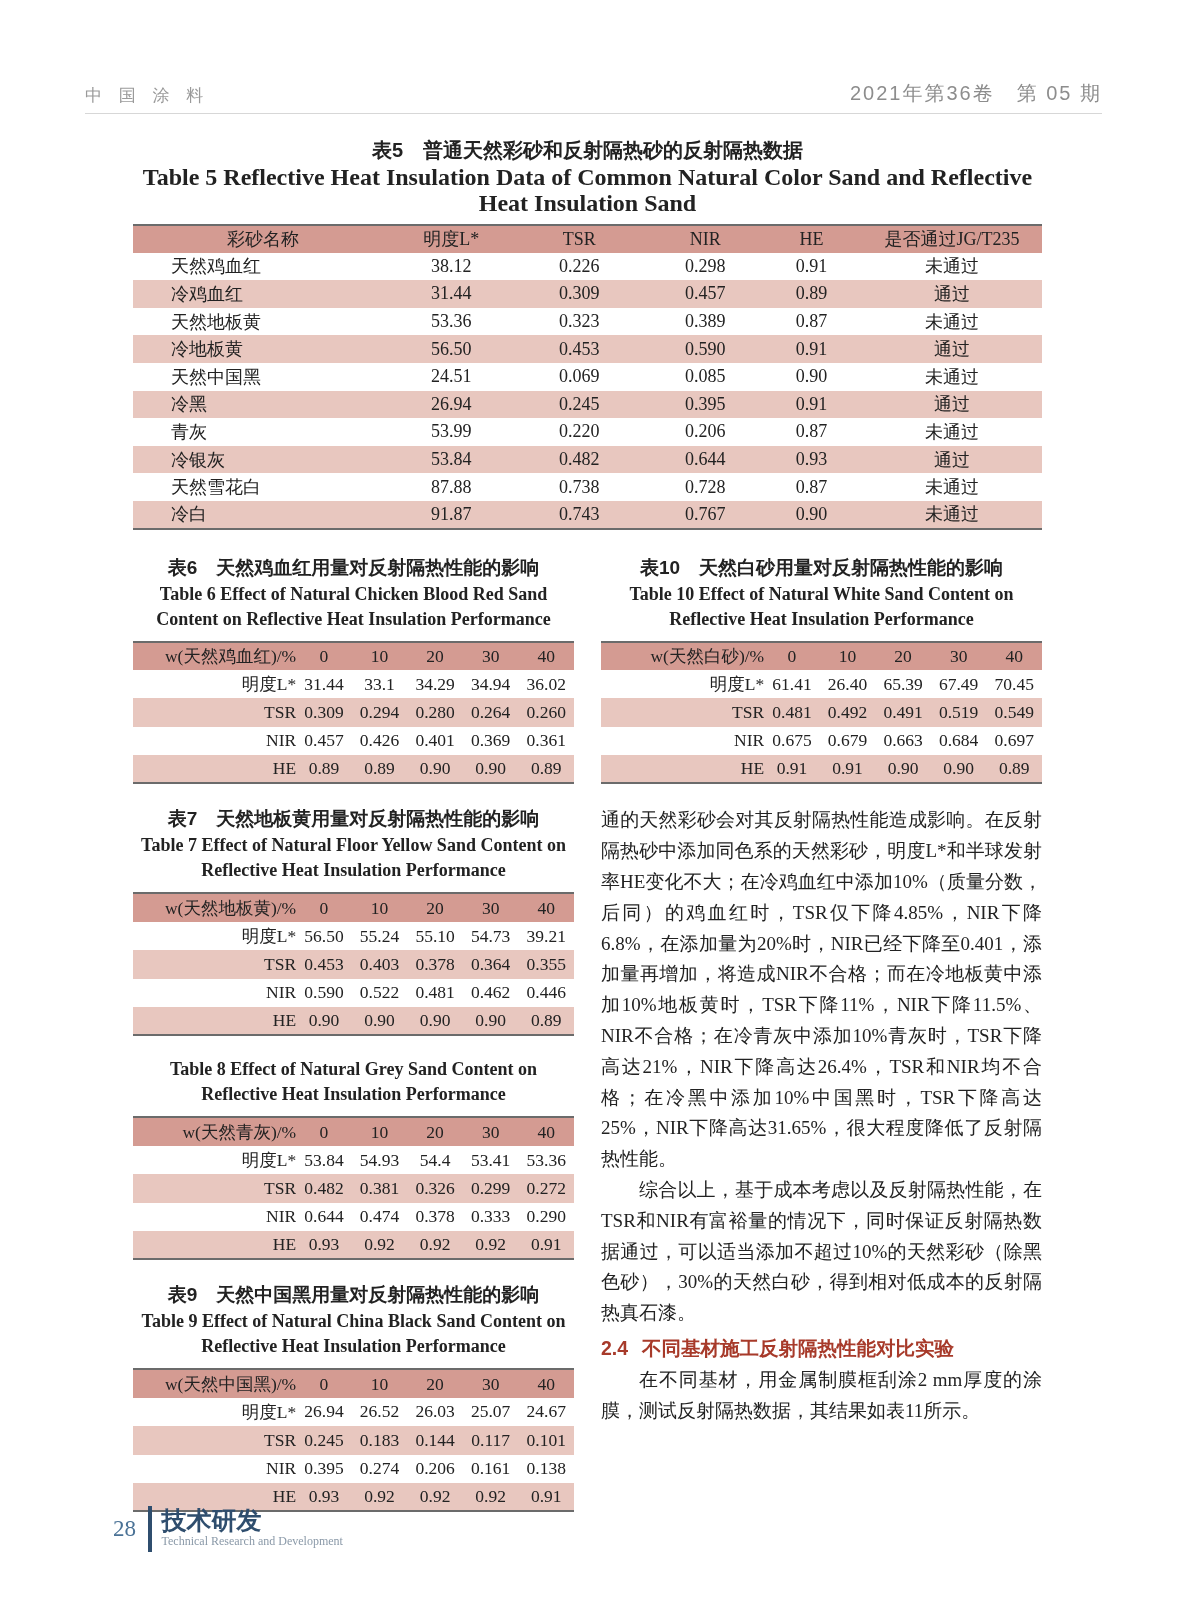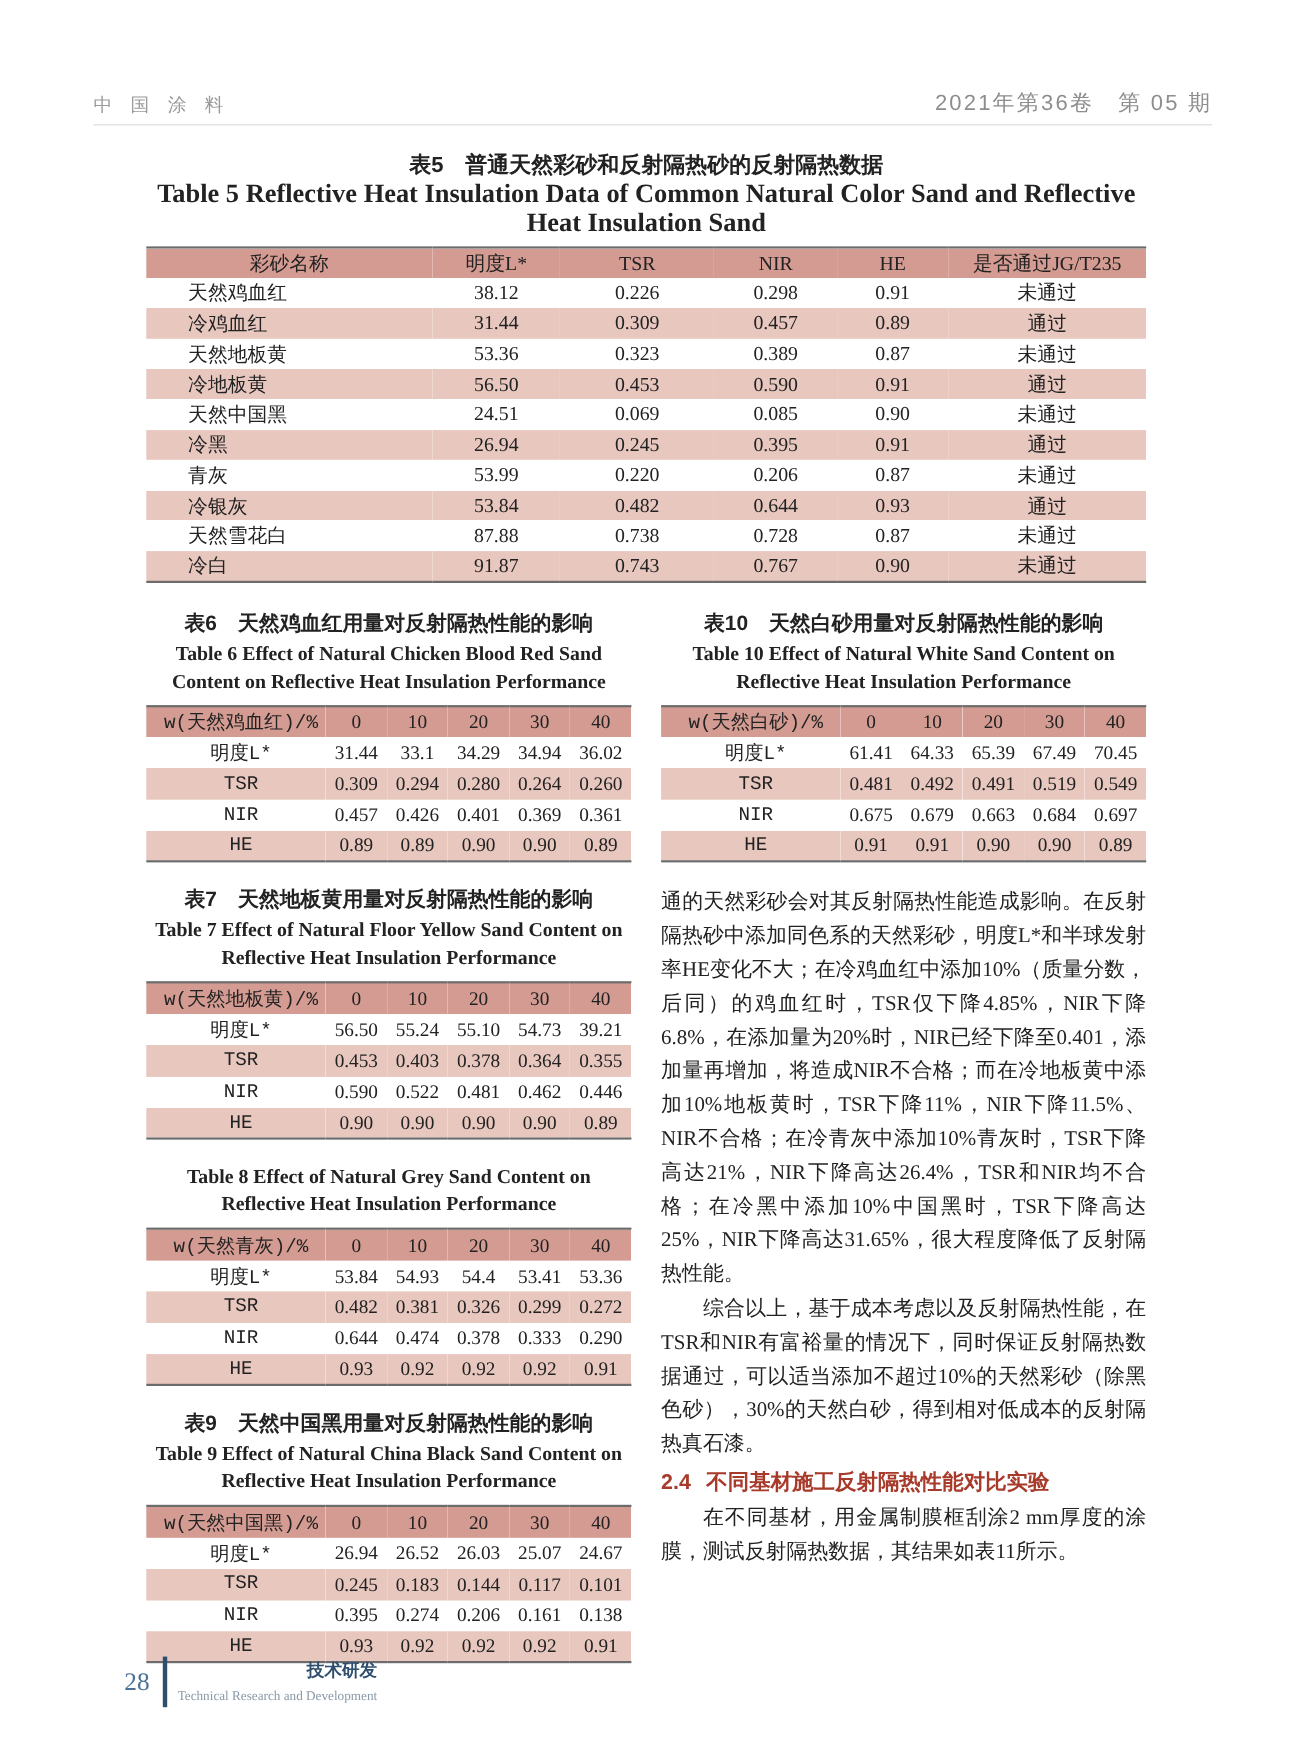--- a/index.html
+++ b/index.html
@@ -49,39 +49,39 @@
   .col{width:441px;}
 
   .stable{margin-bottom:21px;}
   .stable .tt-zh{font-size:19px;}
   .stable .tt-en{font-size:18px;line-height:25px;}
   .st{width:100%;margin-top:9px;border-top:2px solid var(--rule);
       border-bottom:2.5px solid var(--rule);}
   .st th,.st td{height:28.4px;font-size:17.5px;font-weight:normal;
                 text-align:center;overflow:hidden;white-space:nowrap;}
   .st th{background:var(--hdr);}
-  .st .lbl{text-align:center;padding-left:9px;font-family:Liberation Mono, monospace;}
+  .st .lbl{text-align:right;padding-left:9px;}
   .st tbody tr:nth-child(even){background:var(--zebra);}
 
   
   .bodytext{font-size:19px;line-height:30.8px;text-align:justify;
             margin-top:2px;}
   .bodytext p{text-indent:2em;}
   .bodytext p.cont{text-indent:0;}
   .sec-head{display:flex;gap:14px;font-family:"Liberation Sans","DejaVu Sans",sans-serif;
             font-weight:bold;font-size:19.5px;color:var(--red);
             line-height:34px;margin:2px 0 0 0;}
 
   
   .footer{position:absolute;left:113px;bottom:48px;display:flex;align-items:center;}
   .pagenum{font-size:23px;color:var(--pgnum);margin-right:12px;
            font-family:"Liberation Serif","DejaVu Serif",serif;}
   .fbar{width:3.5px;height:46px;background:var(--navy);margin-right:10px;}
   .fzh{font-family:"Liberation Sans","DejaVu Sans",sans-serif;font-weight:bold;
-       font-size:16px;color:var(--navy);line-height:22px;text-align:right;}
+       font-size:25px;color:var(--navy);line-height:22px;}
   .fen{font-size:12px;color:var(--fen);margin-top:3px;
        font-family:"Liberation Serif","DejaVu Serif",serif;}
 </style>
 </head>
 <body>
 
 <div class="page">
 
   <div class="page-header">
     <span class="journal">中 国 涂 料</span>
@@ -471,21 +471,21 @@
               <th>20</th>
               <th>30</th>
               <th>40</th>
             </tr>
               </thead>
             <tbody>
 
             <tr>
                 <td class="lbl">明度L*</td>
                 <td>61.41</td>
-                <td>64.33</td>
+                <td>26.40</td>
                 <td>65.39</td>
                 <td>67.49</td>
                 <td>70.45</td>
               </tr>
                 <tr>
                 <td class="lbl">TSR</td>
                 <td>0.481</td>
                 <td>0.492</td>
                 <td>0.491</td>
                 <td>0.519</td>

